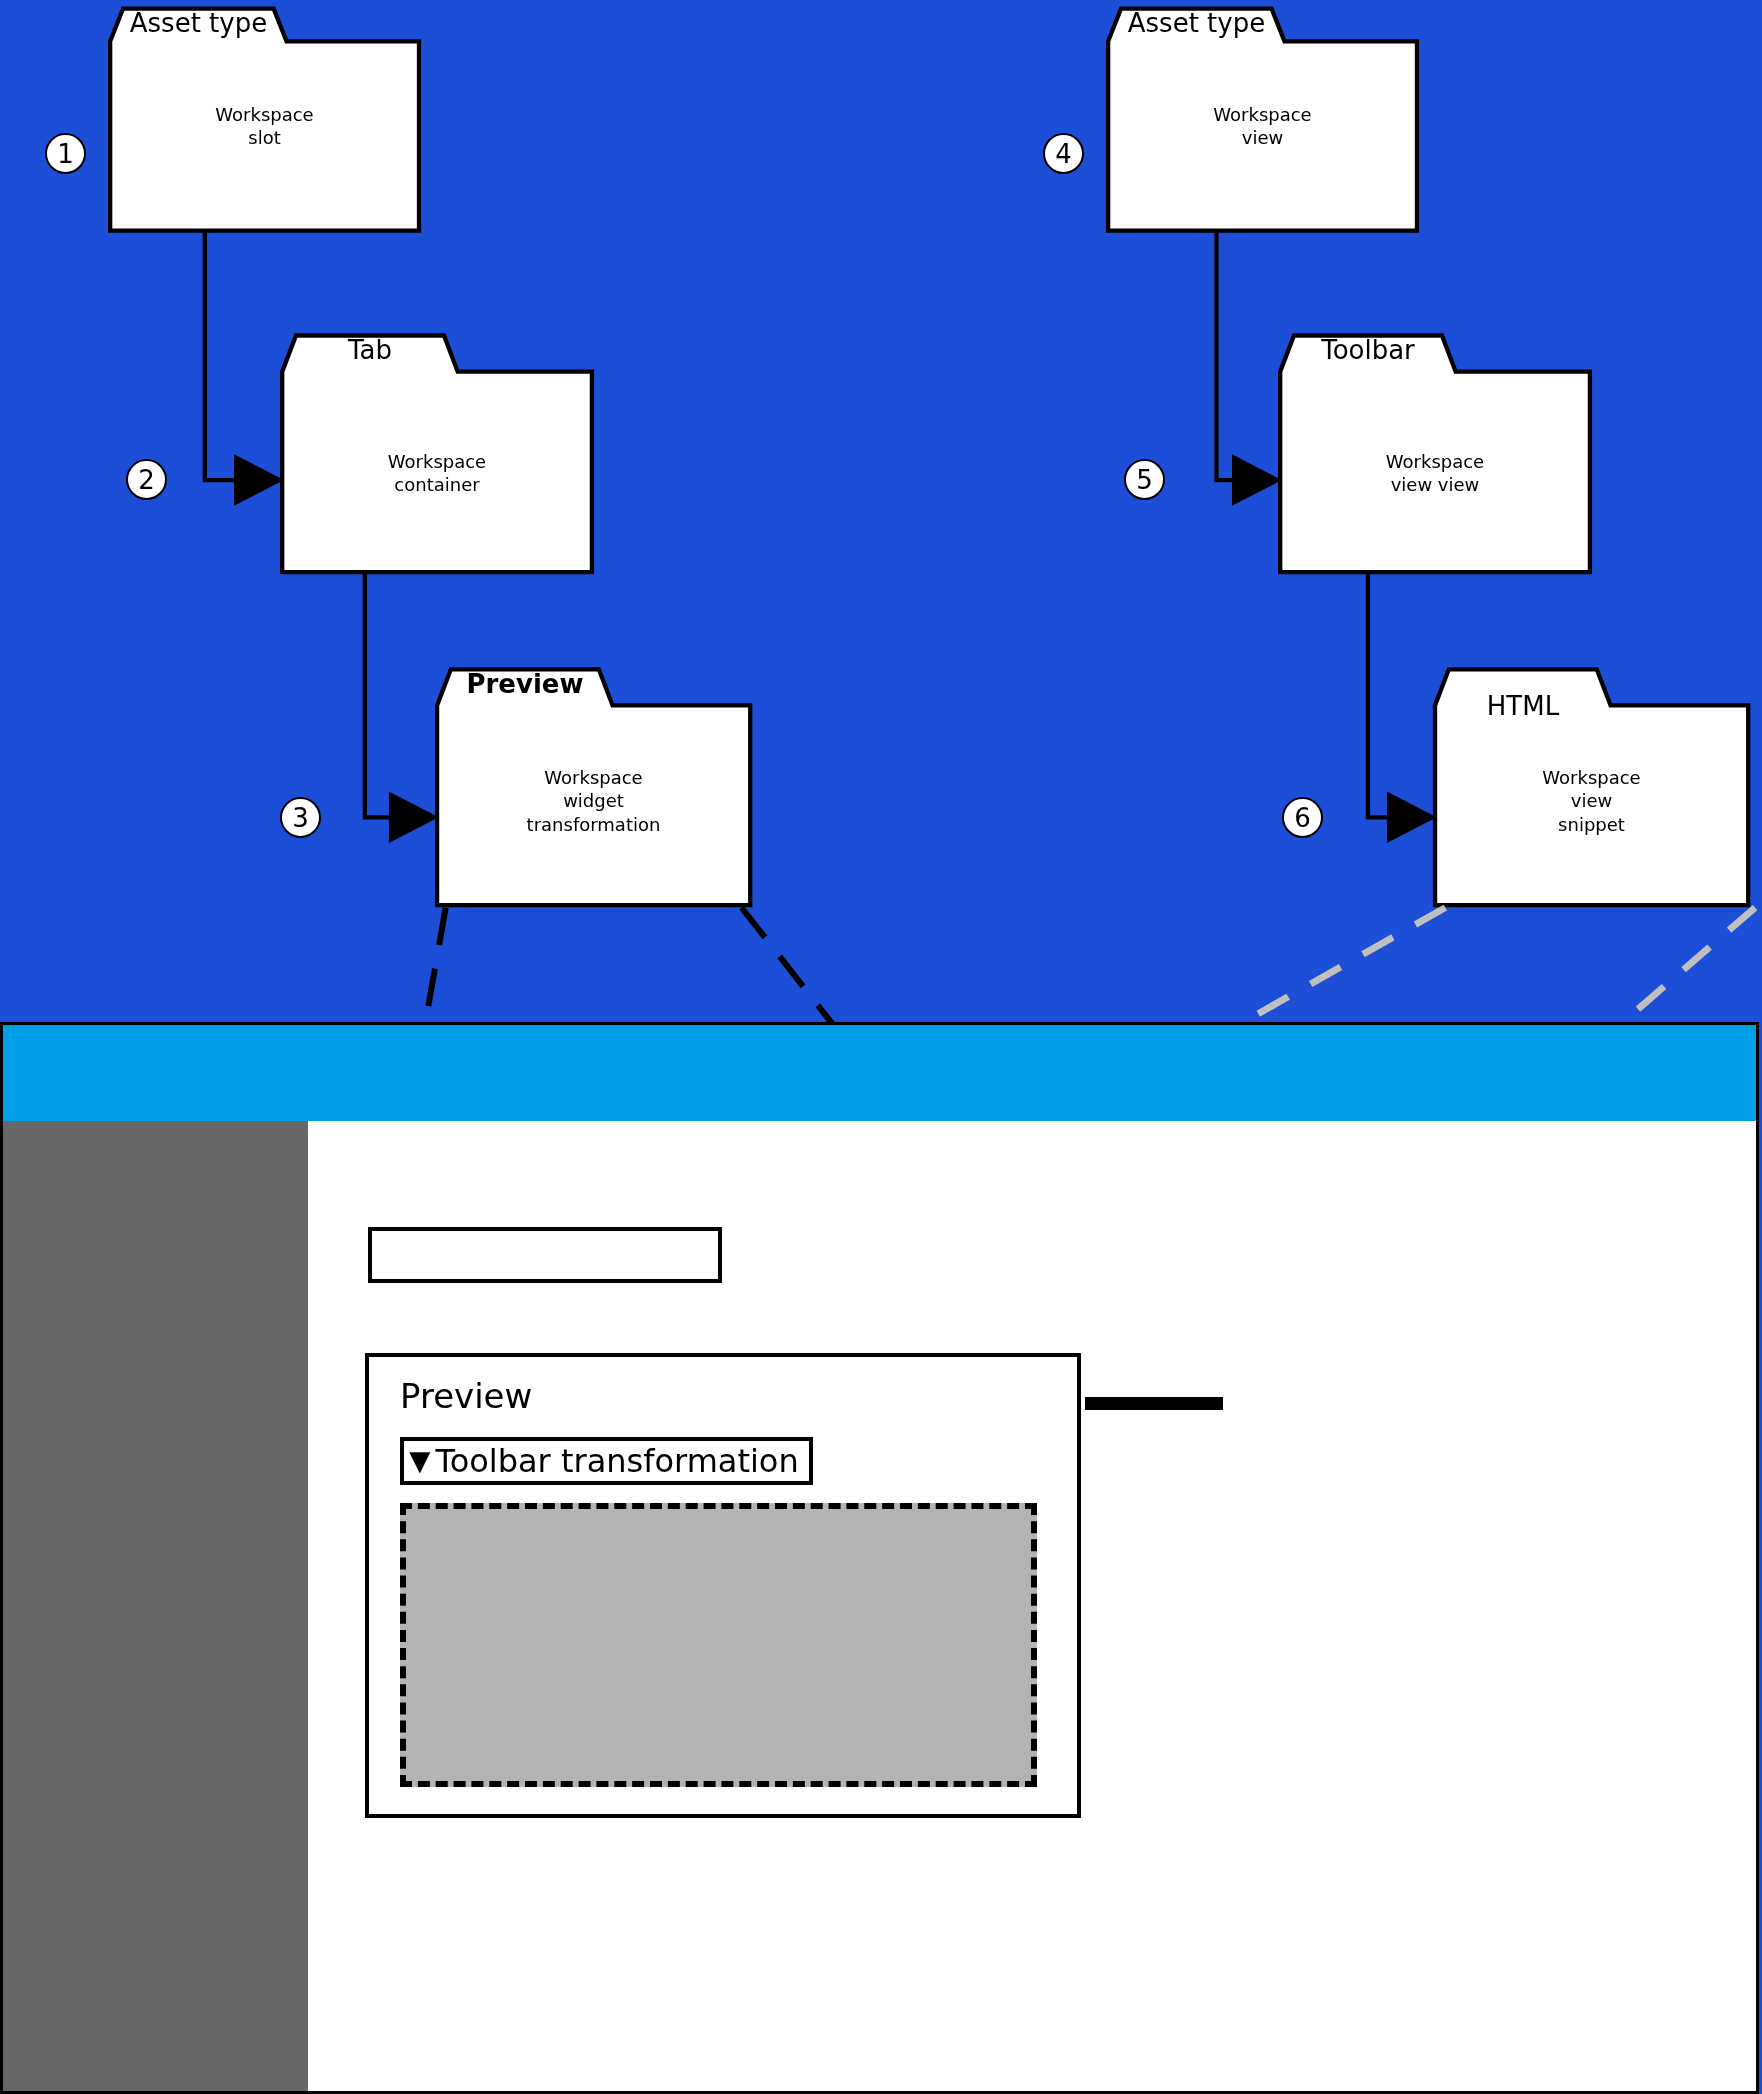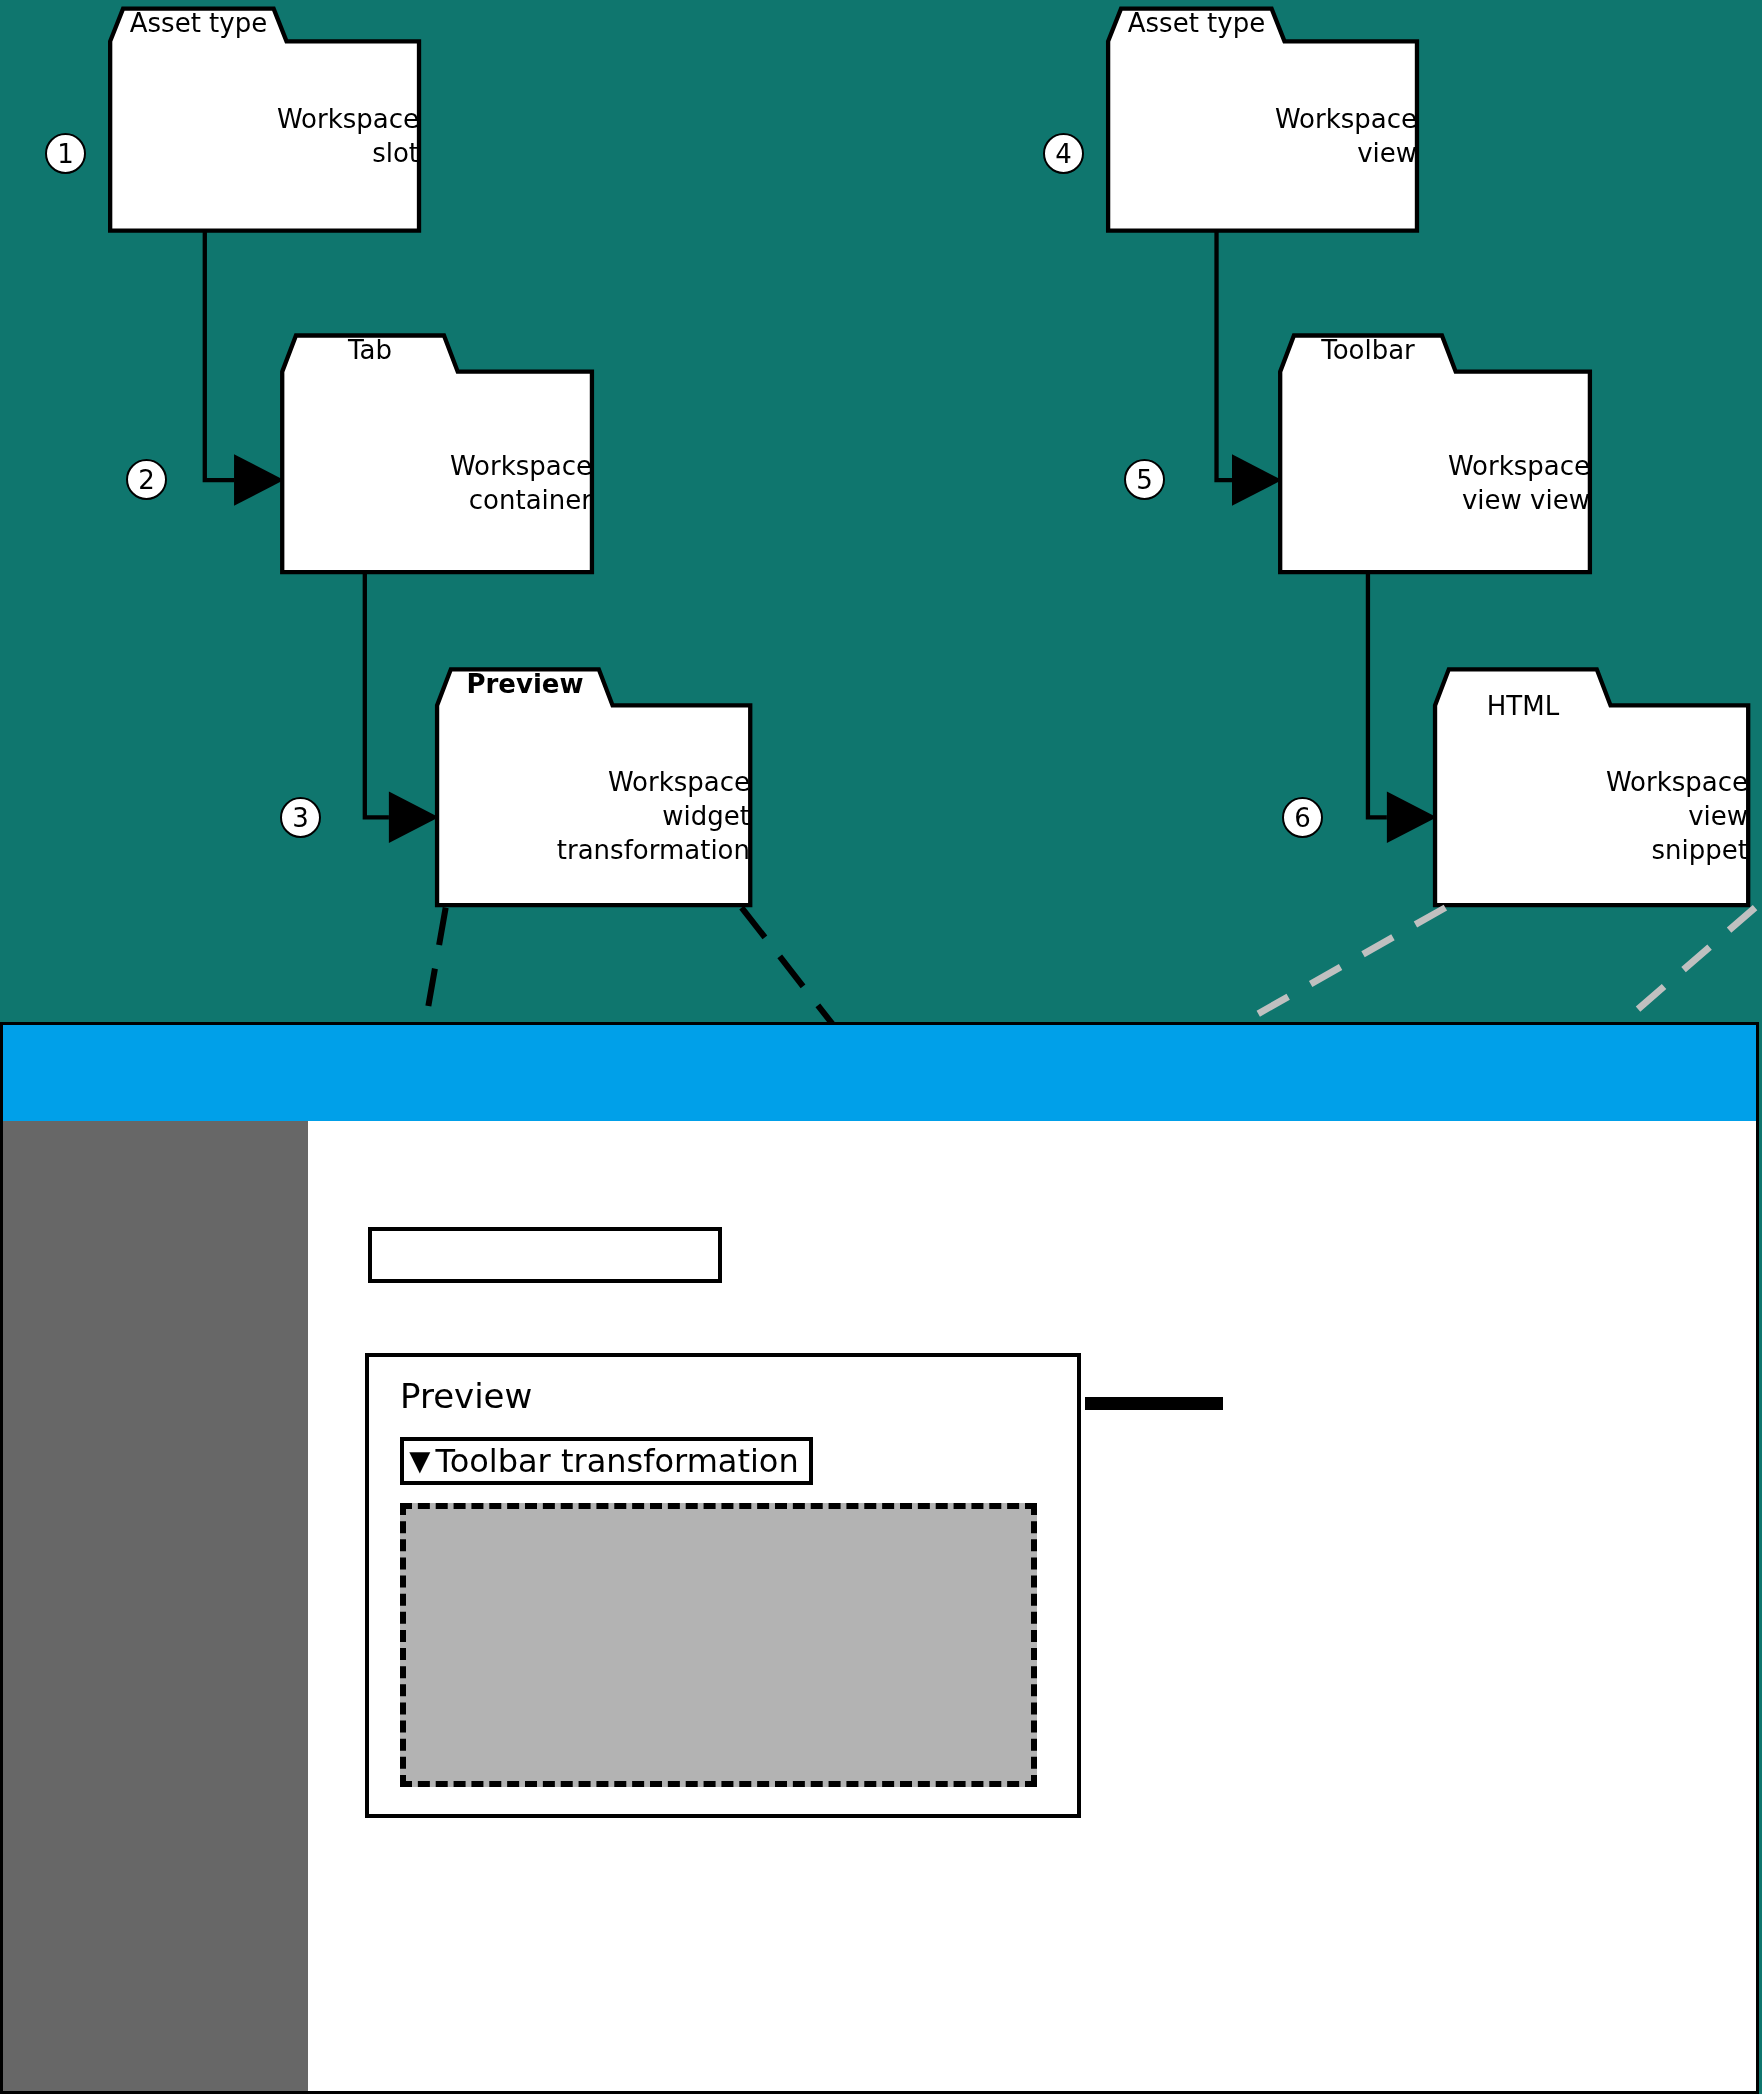--- a/index.html
+++ b/index.html
@@ -1,28 +1,28 @@
 <!DOCTYPE html>
 <html style="font-size:13.8px"><head>
 <meta charset="utf-8">
 <style>
   html,body{margin:0;padding:0;background:#ffffff;}
   body{font-family:"DejaVu Sans","Liberation Sans",sans-serif;}
-  #stage{position:relative;width:1762px;height:2094px;background:#0f766e;overflow:hidden;}
+  #stage{position:relative;width:1762px;height:2094px;background:#1d4ed8;overflow:hidden;}
   #vector{position:absolute;left:0;top:0;width:1762px;height:2094px;}
 
   
   .folder-tab-label{
     position:absolute;text-align:center;white-space:nowrap;
     font-size:26px;color:#000;line-height:1;
   }
   .folder-tab-label.bold{font-weight:bold;}
   .folder-body-label{
-    position:absolute;text-align:right;color:#000;
-    font-size:26px;line-height:1.30;
+    position:absolute;text-align:center;color:#000;
+    font-size:18px;line-height:1.30;
   }
   .step-num{
     position:absolute;width:41px;height:41px;border:2.6px solid #000;border-radius:50%;
     display:flex;align-items:center;justify-content:center;
     font-size:26px;color:#000;background:#fff;box-sizing:border-box;
   }
 
   
   .mock-frame{position:absolute;box-sizing:border-box;border:3.4px solid #000;background:#fff;}
   .mock-topbar{position:absolute;background:#00a0e9;}

